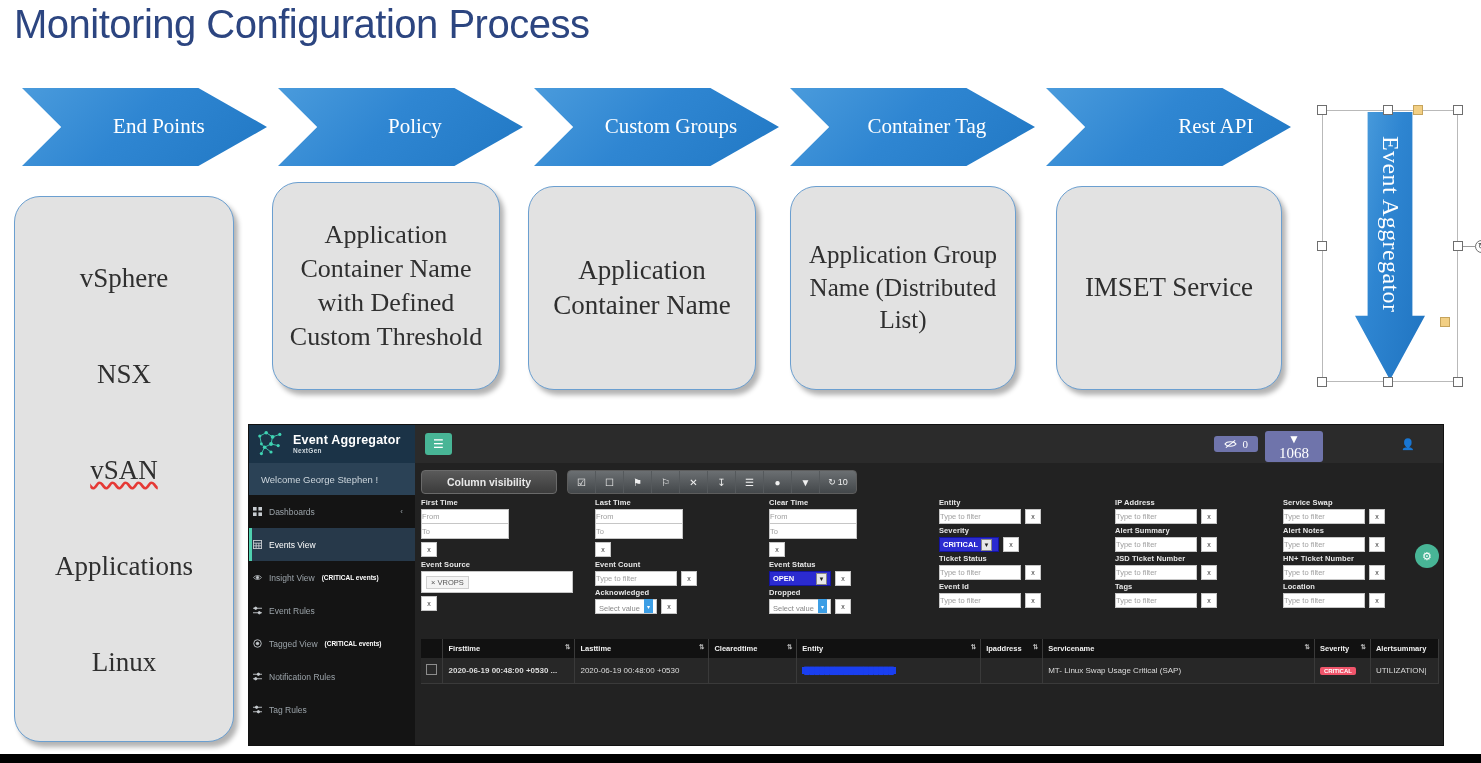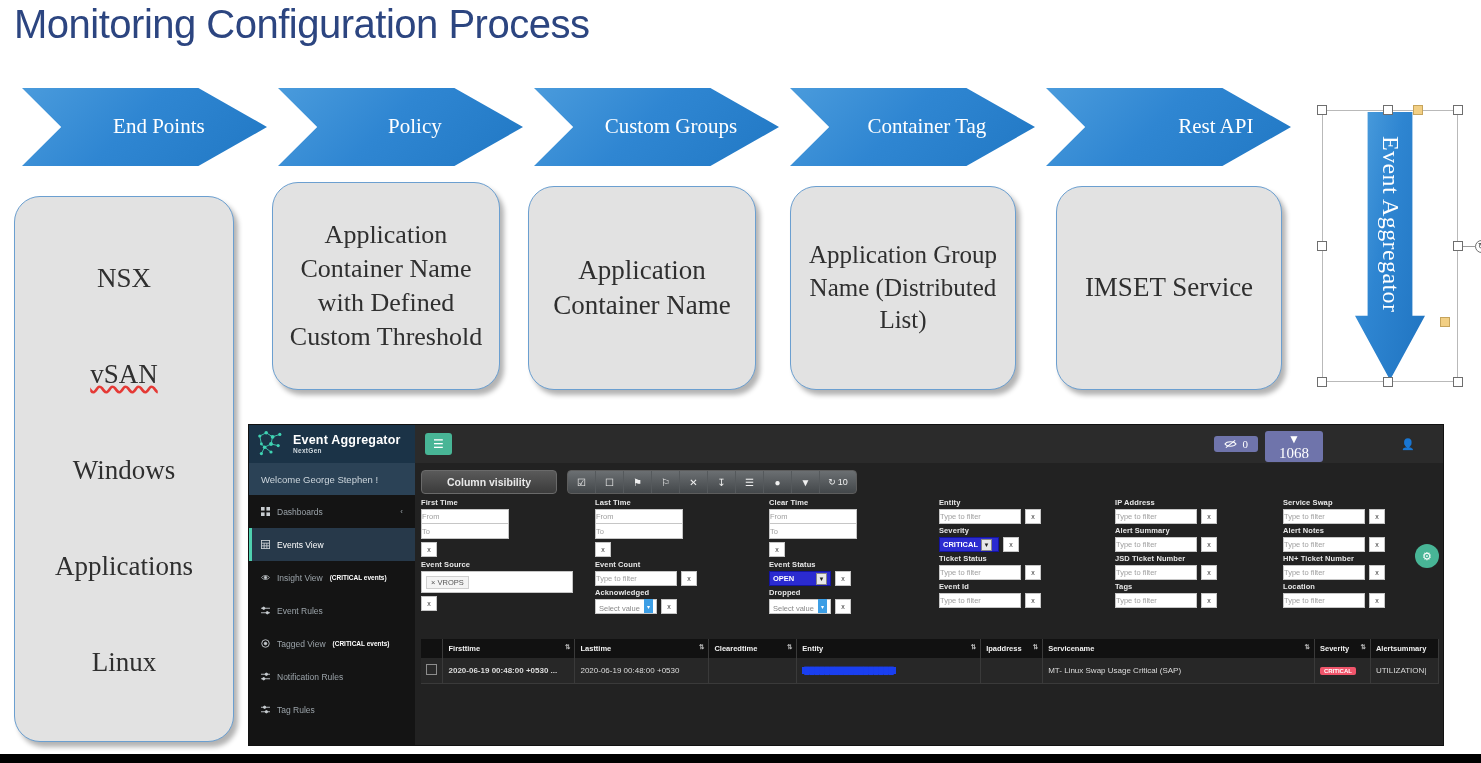--- a/index.html
+++ b/index.html
@@ -99,21 +99,21 @@
   #brand-logo { width:32px; height:30px; flex:0 0 auto; }
   #brand-txt { line-height:1; }
   #brand-name { color:#ffffff; font-size:12.5px; font-weight:bold; letter-spacing:0.2px; }
   #brand-sub  { color:#cfd8de; font-size:6.5px; font-weight:bold; margin-top:2px; letter-spacing:0.3px;}
   #app-welcome {
     height:32px; background:#2b4256; color:#cdd6dd; font-size:9.5px;
     display:flex; align-items:center; padding-left:12px;
   }
   .nav-item {
     height:33px; display:flex; align-items:center; gap:7px;
-    padding-left:12px; font-size:8.5px; color:#9ba3a9; position:relative;
+    padding-left:4px; font-size:8.5px; color:#9ba3a9; position:relative;
   }
   .nav-item.active { background:#27394a; color:#ffffff; }
   .nav-item.active::before { content:""; position:absolute; left:0; top:0; bottom:0; width:3px; background:#4fd1b0; }
   .nav-ico { width:9px; height:9px; flex:0 0 auto; color:#c8cdd1; }
   .nav-crit { color:#ffffff; font-weight:bold; font-size:6.5px; }
   .nav-chev { position:absolute; right:12px; font-size:8px; color:#9ba3a9; }
 
   #app-main { position:absolute; left:166px; top:0; right:0; bottom:0; background:#222; }
   #app-topbar { height:38px; background:#2b2b2b; display:flex; align-items:center; padding:0 10px; position:relative; }
   #hamburger {
@@ -243,23 +243,23 @@
   <div class="hndl" style="left:143px; top:141px;"></div>
   <div id="agg-rotline" style="left:153px; top:146px; width:12px;"></div>
   <div id="agg-rot" style="left:165px; top:140px;">↻</div>
   <div class="hndl y" style="left:130px; top:217px;"></div>
   <div class="hndl" style="left:7px;  top:277px;"></div>
   <div class="hndl" style="left:73px; top:277px;"></div>
   <div class="hndl" style="left:143px; top:277px;"></div>
 </div>
 
 <div class="obox" id="box-endpoints" style="left:14px; top:196px; width:220px; height:546px;">
+  <div>vSphere</div>
   <div>NSX</div>
   <div class="ul">vSAN</div>
-  <div>Windows</div>
   <div>Applications</div>
   <div>Linux</div>
 </div>
 
 <div class="obox" style="left:272px; top:182px; width:228px; height:208px; font-size:26px;">
   <div>Application Container Name with Defined Custom Threshold</div>
 </div>
 
 <div class="obox" style="left:528px; top:186px; width:228px; height:204px;">
   <div>Application Container Name</div>

